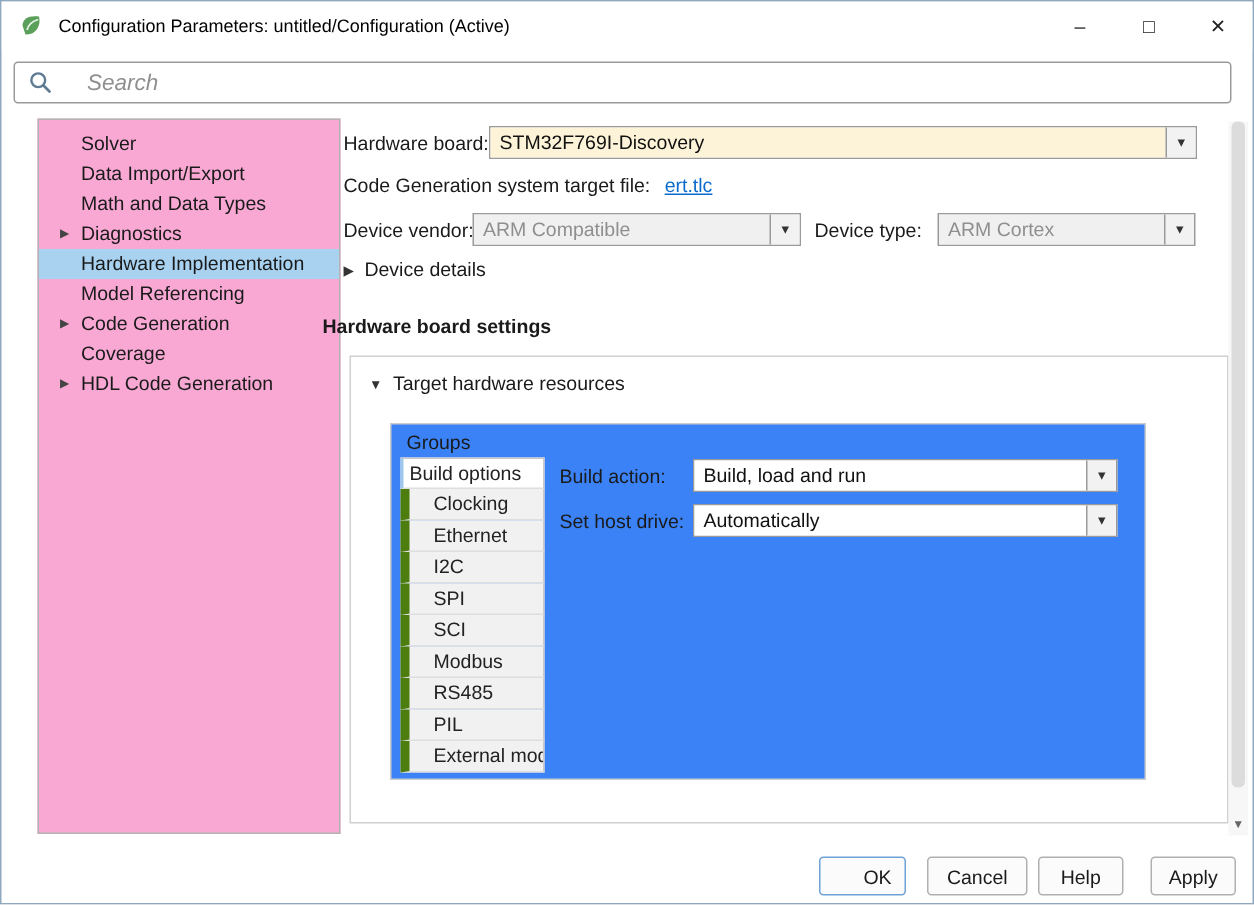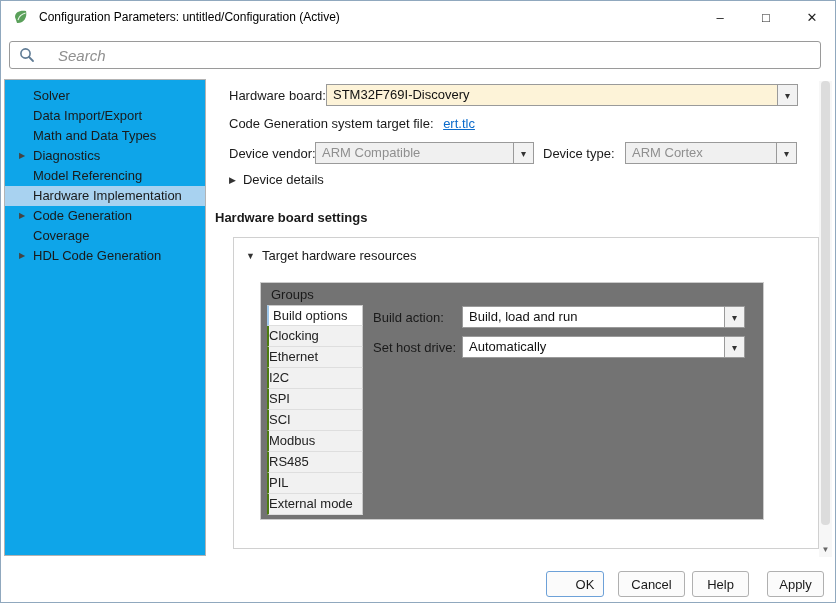--- a/index.html
+++ b/index.html
@@ -15,42 +15,42 @@
   .app-icon { margin-left: 12px; width: 16px; height: 16px; flex: 0 0 16px; }
   .title-text { margin-left: 10px; font-size: 12px; color: #000; white-space: nowrap; }
   .win-controls { margin-left: auto; display: flex; height: 100%; }
   .win-btn { width: 46px; height: 100%; display: flex; align-items: center; justify-content: center; font-size: 13px; color: #222; cursor: default; }
   
   .searchbar { position: absolute; left: 8px; top: 40px; width: 812px; height: 28px; border: 1px solid #9a9a9a; border-radius: 3px; display: flex; align-items: center; background: #fff; gap: 16px; }
   .search-glyph { margin: 0 6px 0 8px; width: 18px; height: 18px; flex: 0 0 18px; }
   .search-input { flex: 1; border: none; outline: none; font-size: 15px; font-family: inherit; color: #333; background: transparent; padding-right: 8px; }
   .search-input::placeholder { font-style: italic; color: #8f8f8f; }
   
-  .sidebar { position: absolute; left: 3px; top: 78px; width: 202px; height: 477px; border: 1px solid #b3b3b3; background: #0ea5e9; padding-top: 6px; overflow: hidden; }
+  .sidebar { position: absolute; left: 24px; top: 78px; width: 202px; height: 477px; border: 1px solid #b3b3b3; background: #f9a8d4; padding-top: 6px; overflow: hidden; }
   .side-item { position: relative; height: 20px; line-height: 20px; padding-left: 28px; font-size: 13px; white-space: nowrap; cursor: default; }
   .side-item .tri { position: absolute; left: 11px; top: 0; width: 12px; text-align: center; font-size: 8px; color: #444; }
   .side-item.sel { background: #a8d2f0; }
   
   .lbl { position: absolute; font-size: 13px; color: #1a1a1a; white-space: nowrap; }
   .combo { position: absolute; height: 22px; display: flex; border: 1px solid #9a9a9a; background: #fff; align-items: stretch; }
   .combo-text { flex: 1; padding: 0 6px; line-height: 20px; font-size: 13px; color: #111; white-space: nowrap; overflow: hidden; background: #fff; }
   .combo-btn { width: 20px; border-left: 1px solid #9a9a9a; background: #f2f2f2; display: flex; align-items: center; justify-content: center; font-size: 10px; color: #333; cursor: default; }
   .combo.hb .combo-text { background: #fdf3d8; }
   .combo.disabled .combo-text { background: #f0f0f0; color: #8f8f8f; }
   .link { color: #0b6bcb; text-decoration: underline; cursor: pointer; }
   .disclosure { position: absolute; display: flex; align-items: center; gap: 7px; white-space: nowrap; }
   .disclosure .tri { font-size: 9px; color: #333; }
   
   .thr-box { position: absolute; left: 232px; top: 236px; width: 586px; height: 312px; border: 1px solid #d0d0d0; background: #fff; }
   .thr-header { position: absolute; left: 12px; top: 10px; display: flex; align-items: center; gap: 7px; }
   .thr-header .tri { font-size: 9px; color: #333; }
-  .inner-panel { position: absolute; left: 26px; top: 44px; width: 504px; height: 238px; border: 1px solid #cccccc; background: #737373; }
+  .inner-panel { position: absolute; left: 26px; top: 44px; width: 504px; height: 238px; border: 1px solid #cccccc; background: #3b82f6; }
   .groups-label { position: absolute; left: 10px; top: 4px; font-size: 13px; color: #1a1a1a; }
   .grp-list { position: absolute; left: 6px; top: 22px; width: 96px; }
-  .grp { height: 21px; line-height: 20px; padding-left: 0; background: #f1f1f1; border-left: 2px solid #4d7c0f; border-right: 1px solid #c9c9c9; border-bottom: 1px solid #dedede; font-size: 13px; color: #222; white-space: nowrap; overflow: hidden; cursor: default; }
+  .grp { height: 21px; line-height: 20px; padding-left: 16px; background: #f1f1f1; border-left: 6px solid #4d7c0f; border-right: 1px solid #c9c9c9; border-bottom: 1px solid #dedede; font-size: 13px; color: #222; white-space: nowrap; overflow: hidden; cursor: default; }
   .grp:first-child { border-top: 1px solid #c9c9c9; }
   .grp.sel { background: #fff; border-left: 2px solid #9ec7ea; padding-left: 4px; }
   
   .scrollbar { position: absolute; left: 818px; top: 80px; width: 13px; height: 476px; background: #f7f7f7; }
   .scroll-thumb { position: absolute; left: 2px; top: 0; width: 9px; height: 444px; background: #dcdcdc; border-radius: 4px; }
   .scroll-down { position: absolute; left: 0; bottom: 0; width: 13px; height: 16px; display: flex; align-items: center; justify-content: center; font-size: 8px; color: #666; cursor: default; }
   
   .btn { position: absolute; top: 570px; height: 26px; background: #fbfbfb; border: 1px solid #b0b0b0; border-radius: 3px; font-size: 13px; font-family: inherit; color: #1a1a1a; cursor: default; }
   .btn.default { border-color: #6da1d8; }
 </style>
@@ -78,22 +78,22 @@
       <line x1="11" y1="11" x2="15" y2="15" stroke="#5f7b94" stroke-width="1.8" stroke-linecap="round"></line>
     </svg>
     <input class="search-input" type="text" placeholder="Search" style="">
   </div>
 
   <div class="sidebar">
     <div class="side-item"><span>Solver</span></div>
     <div class="side-item"><span>Data Import/Export</span></div>
     <div class="side-item"><span>Math and Data Types</span></div>
     <div class="side-item"><span class="tri">▶</span><span>Diagnostics</span></div>
+    <div class="side-item sel"><span>Hardware Implementation</span></div>
     <div class="side-item"><span>Model Referencing</span></div>
-    <div class="side-item sel"><span>Hardware Implementation</span></div>
     <div class="side-item"><span class="tri">▶</span><span>Code Generation</span></div>
     <div class="side-item"><span>Coverage</span></div>
     <div class="side-item"><span class="tri">▶</span><span>HDL Code Generation</span></div>
   </div>
 
   <span class="lbl" style="left:228px; top:87px;">Hardware board:</span>
   <div class="combo hb" style="left:325px; top:83px; width:472px;">
     <span class="combo-text">STM32F769I-Discovery</span>
     <span class="combo-btn">
         <span>▾</span>

